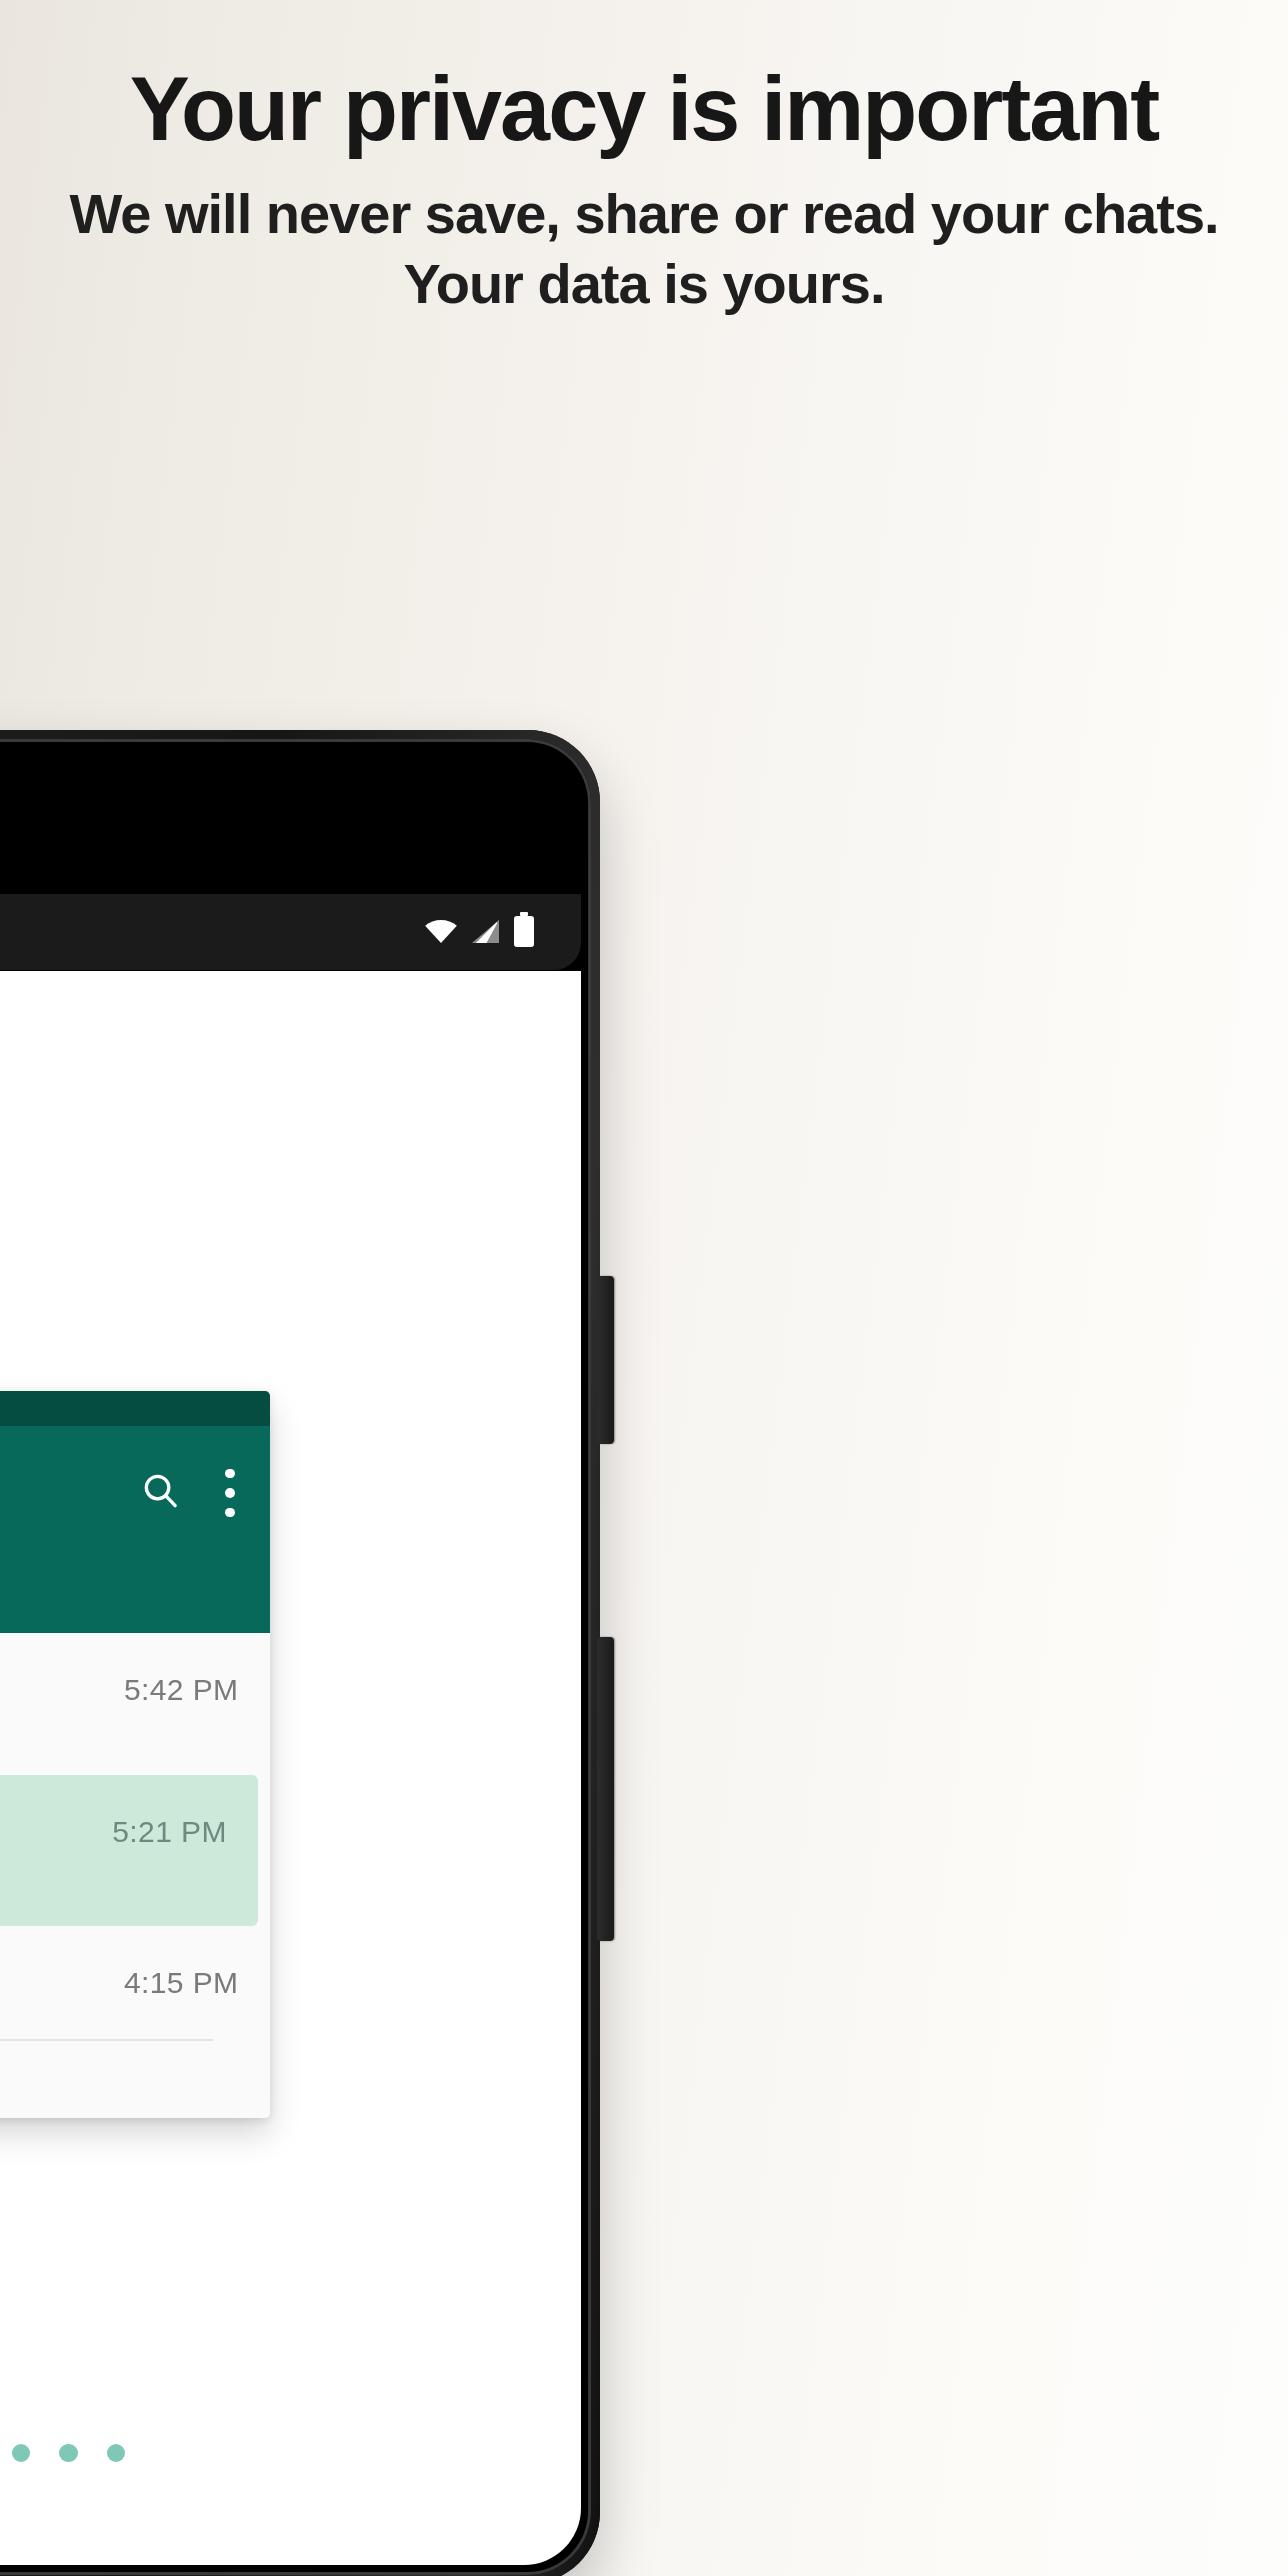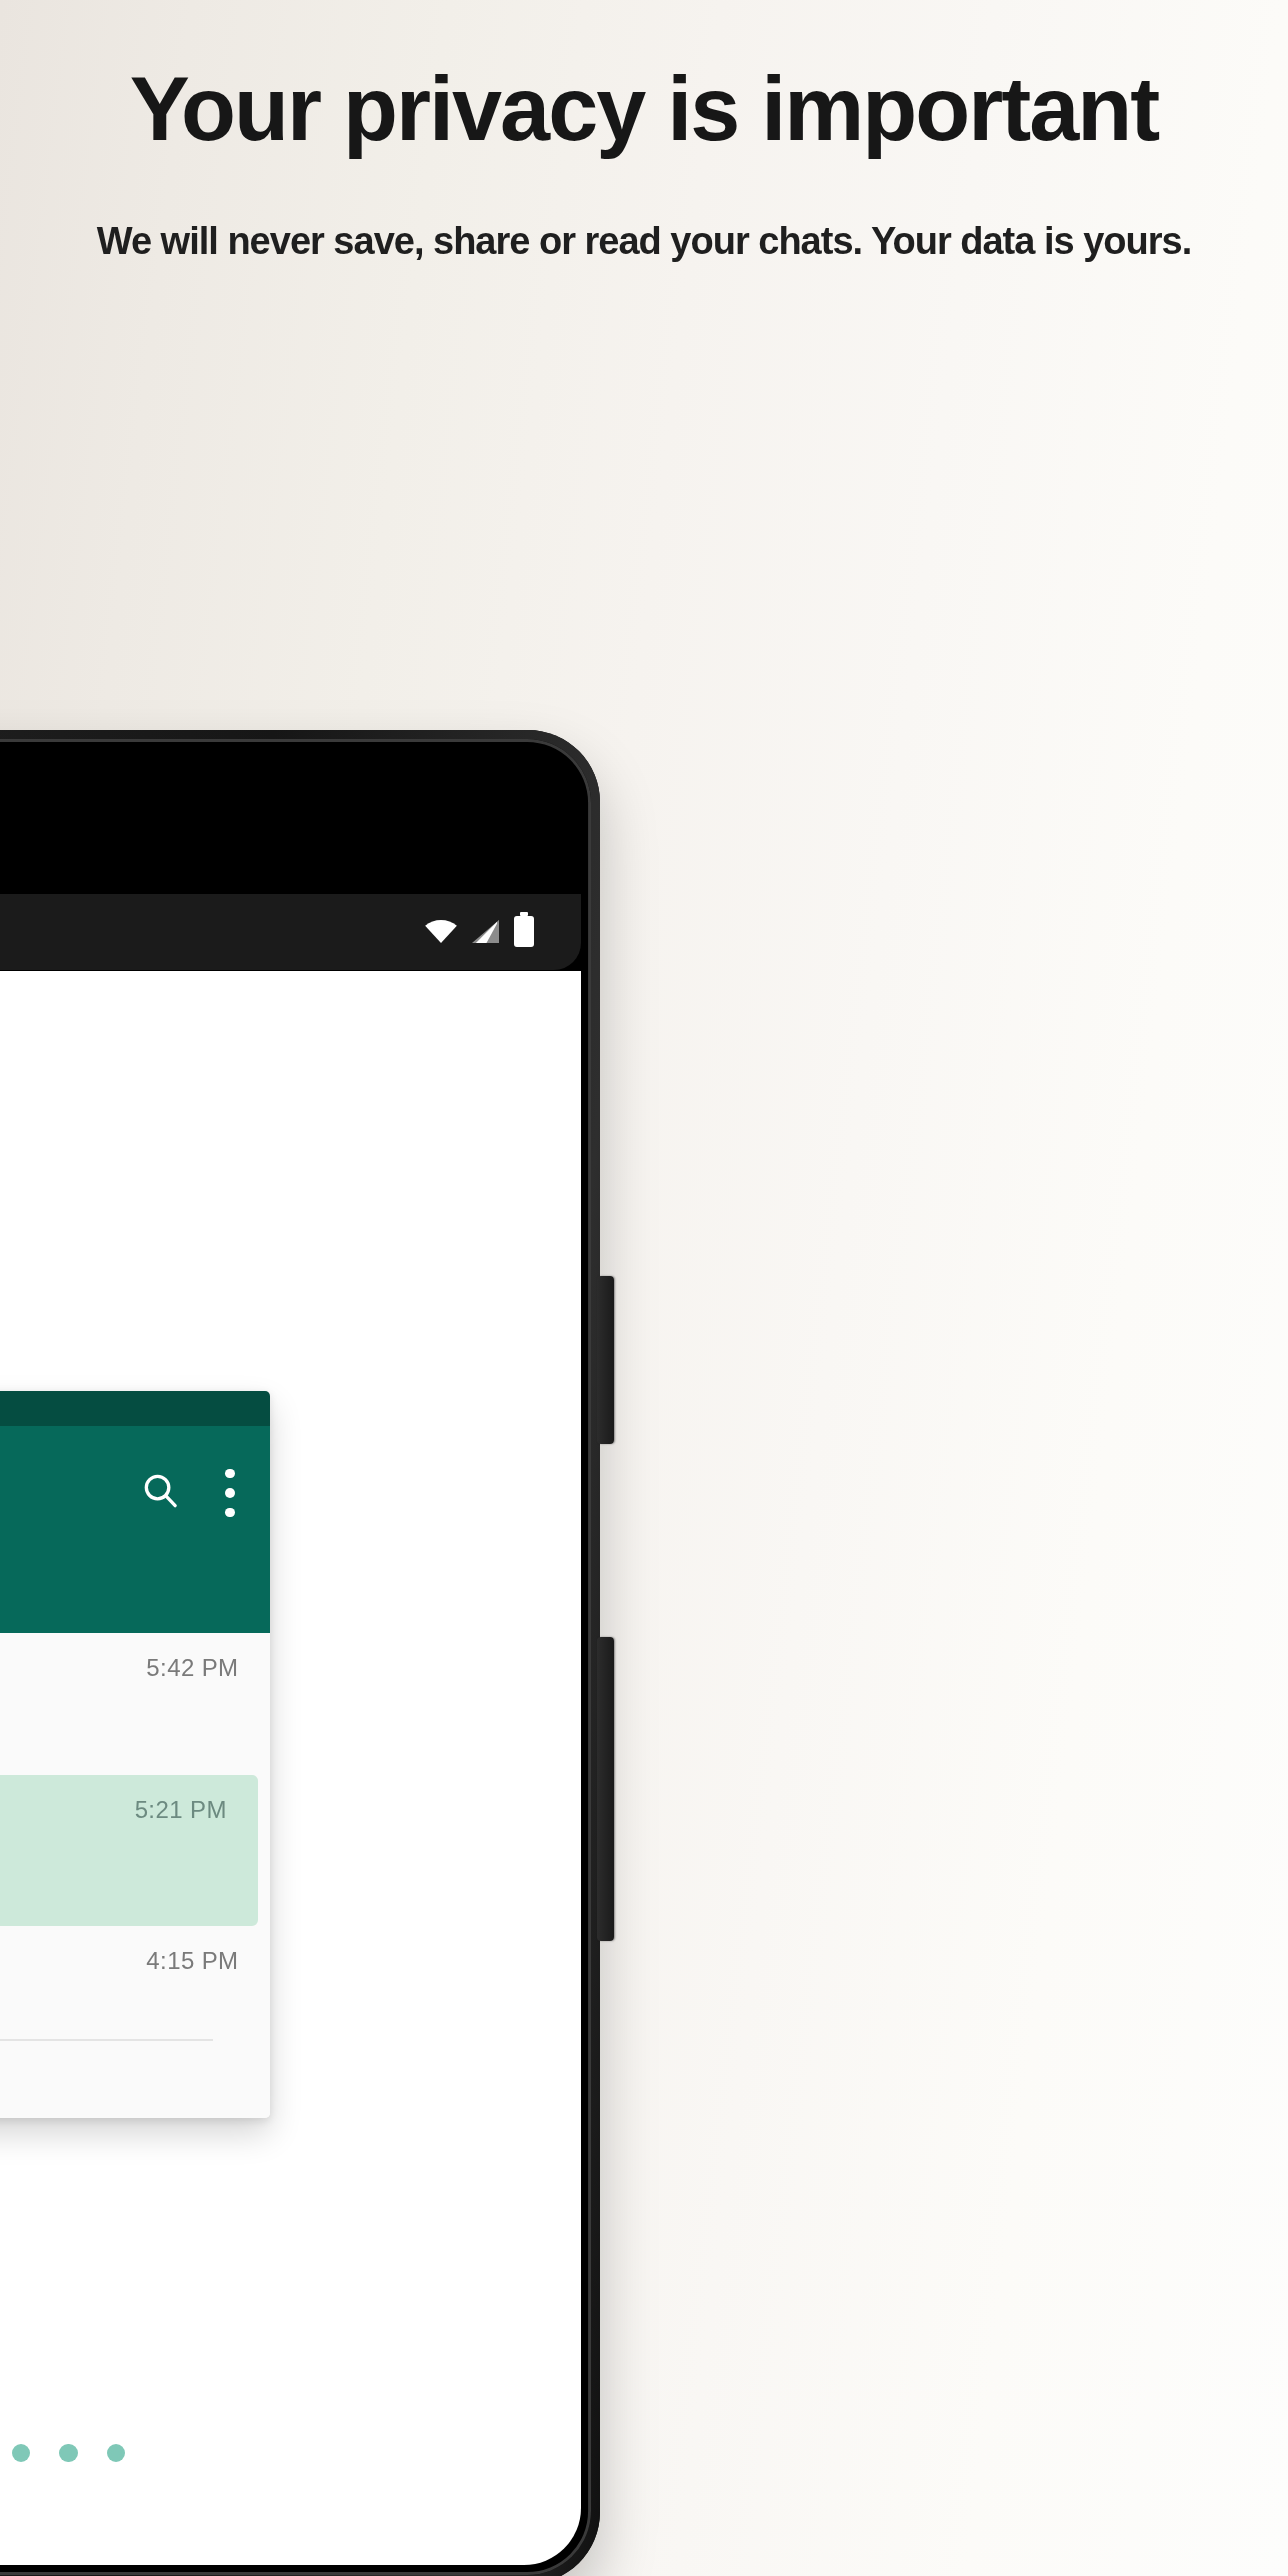--- a/index.html
+++ b/index.html
@@ -11,21 +11,21 @@
   }
   .bg-wash{position:absolute;inset:0;background:linear-gradient(97deg,#eae5df 0%,#eeeae4 12%,#f2efe9 28%,#f6f3ef 45%,#f9f7f4 62%,#fcfbf8 80%,#fdfdfc 100%);z-index:0;}
 
   
   .hero{position:absolute;z-index:5;left:0;right:0;top:64px;text-align:center;padding:0 33px;}
   .hero h1{
     font-size:90px;line-height:1.02;font-weight:700;color:#171717;
     letter-spacing:-2px;
   }
   .hero p{
-    margin-top:62px;font-size:38px;line-height:1.25;font-weight:700;
+    margin-top:23px;font-size:56px;line-height:1.25;font-weight:700;
     color:#1f1f1f;letter-spacing:-1px;
   }
 
   
   .phone{
     position:absolute;z-index:6;
     left:-322px; top:730px;
     width:922px; height:1854px;
     background:#151515;
     border-radius:72px;
@@ -78,21 +78,21 @@
   .kebab{width:9.8px;height:49px;display:flex;flex-direction:column;justify-content:space-between;align-items:center;}
   .kebab i{display:block;width:9.8px;height:9.8px;border-radius:50%;background:#fff;}
   .shot-tabs{
     position:absolute;left:0;right:0;bottom:19.5px;display:flex;align-items:center;
   }
 
   .rows{position:relative;background:#fafafa;height:485px;}
   .row{position:relative;height:142px;padding:25px 0 0 0;}
   .row.sel{background:#cde9da;border-radius:5.9px;margin:0 11.7px 0 -23.4px;height:151px;}
   .row .time{
-    position:absolute;right:31px;top:21px;font-size:24px;color:#7a7a7a;font-weight:400;
+    position:absolute;right:31px;top:40px;font-size:30px;color:#7a7a7a;font-weight:400;
     letter-spacing:0.4px;
   }
   .row.sel .time{color:#6c8a80;margin-left:12px;}
   .row .name{
     position:absolute;left:-68px;top:27px;font-size:31px;color:#1d1d1d;letter-spacing:-0.2px;
     white-space:nowrap;
   }
   .rowdiv{position:absolute;left:-39px;right:57px;bottom:27px;height:2px;background:#e4e4e4;}
 
   

